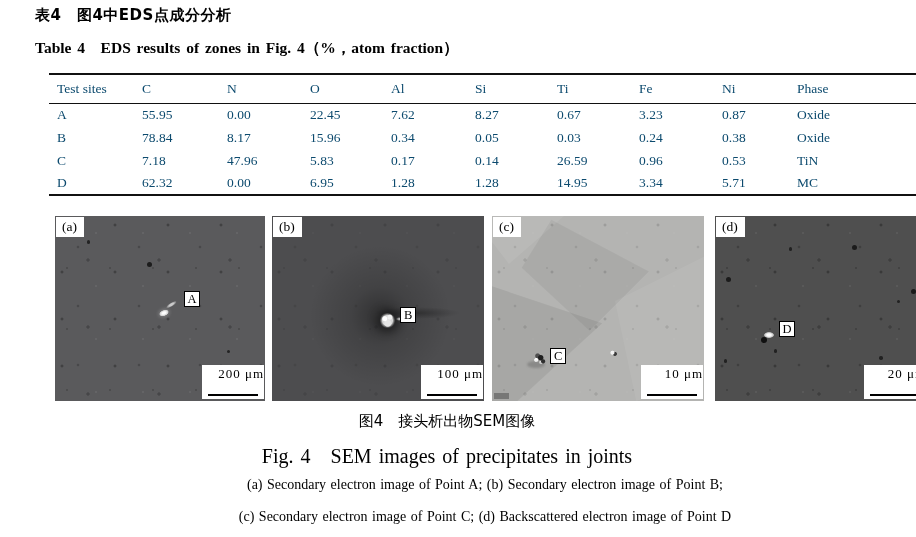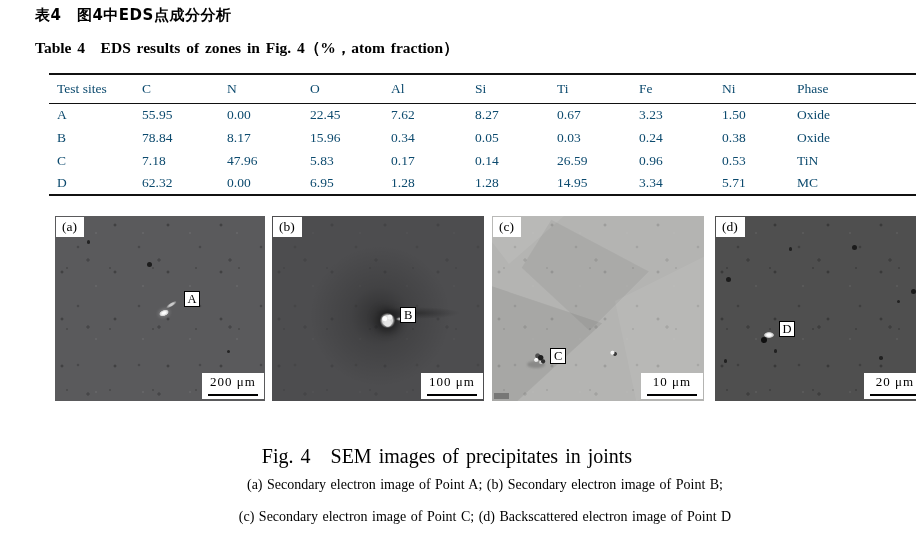--- a/index.html
+++ b/index.html
@@ -103,22 +103,22 @@
         radial-gradient(circle at 35% 45%, #f2f2f2 0 1.6px, transparent 2.4px),
         radial-gradient(circle at 70% 65%, #3a3a3a 0 1.6px, transparent 2.4px); }
   .pt-d { left:23.1%; top:62.7%; width:10px; height:6px; border-radius:50%;
       background:radial-gradient(#fcfcfc 30%, #b9b9b9 65%, transparent 80%); }
   .pt-d::after { content:""; position:absolute; left:-3px; top:5px; width:6px; height:6px;
       border-radius:50%; background:#101010; }
   
   .dot { position:absolute; border-radius:50%; background:#151515; width:5px; height:5px; opacity:.9; }
   .dot.sm { width:3.5px; height:3.5px; opacity:.8; }
   
-  .scalebox { position:absolute; right:1px; bottom:2px; width:62px; height:26px;
-      background:#fff; text-align:center; color:#000; }
+  .scalebox { position:absolute; right:1px; bottom:2px; width:62px; height:34px;
+      background:#fff; text-align:right; color:#000; }
   .scale-text { display:block; margin-top:1px; font-size:13px; letter-spacing:1px; white-space:nowrap; }
   .scale-line { position:absolute; left:6px; right:6px; bottom:3px; height:2px; background:#000; }
   
   .cap { position:absolute; text-align:center; color:#000; }
   .cap-zh { left:0; width:840px; top:412px; font-size:15px;
       font-family:"DejaVu Sans", sans-serif; }
   .cap-en { left:0; width:840px; top:443px; font-size:20px; word-spacing:2px; }
   .cap-sub1 { left:0; width:916px; top:477px; font-size:14px; word-spacing:1px; }
   .cap-sub2 { left:0; width:916px; top:509px; font-size:14px; word-spacing:1px; }
 </style>
@@ -160,21 +160,21 @@
     <tbody>
       <tr>
         <td>A</td>
         <td>55.95</td>
         <td>0.00</td>
         <td>22.45</td>
         <td>7.62</td>
         <td>8.27</td>
         <td>0.67</td>
         <td>3.23</td>
-        <td>1.50</td>
+        <td>0.87</td>
         <td>Oxide</td>
       </tr>
       <tr>
         <td>B</td>
         <td>78.84</td>
         <td>8.17</td>
         <td>15.96</td>
         <td>0.34</td>
         <td>0.05</td>
         <td>0.03</td>
@@ -269,17 +269,18 @@
       <div class="point-label pl-d">D</div>
       <div class="corner-tag">(d)</div>
       <div class="scalebox">
         <span class="scale-text">20 μm</span>
         <div class="scale-line"></div>
       </div>
     </div>
 
   </div>
 
+  <div class="cap cap-zh">图4　接头析出物SEM图像</div>
   <div class="cap cap-en">Fig. 4　SEM images of precipitates in joints</div>
   <div class="cap cap-sub1">(a) Secondary electron image of Point A; (b) Secondary electron image of Point B;</div>
   <div class="cap cap-sub2">(c) Secondary electron image of Point C; (d) Backscattered electron image of Point D</div>
 
 </div>
 
 </body></html>

